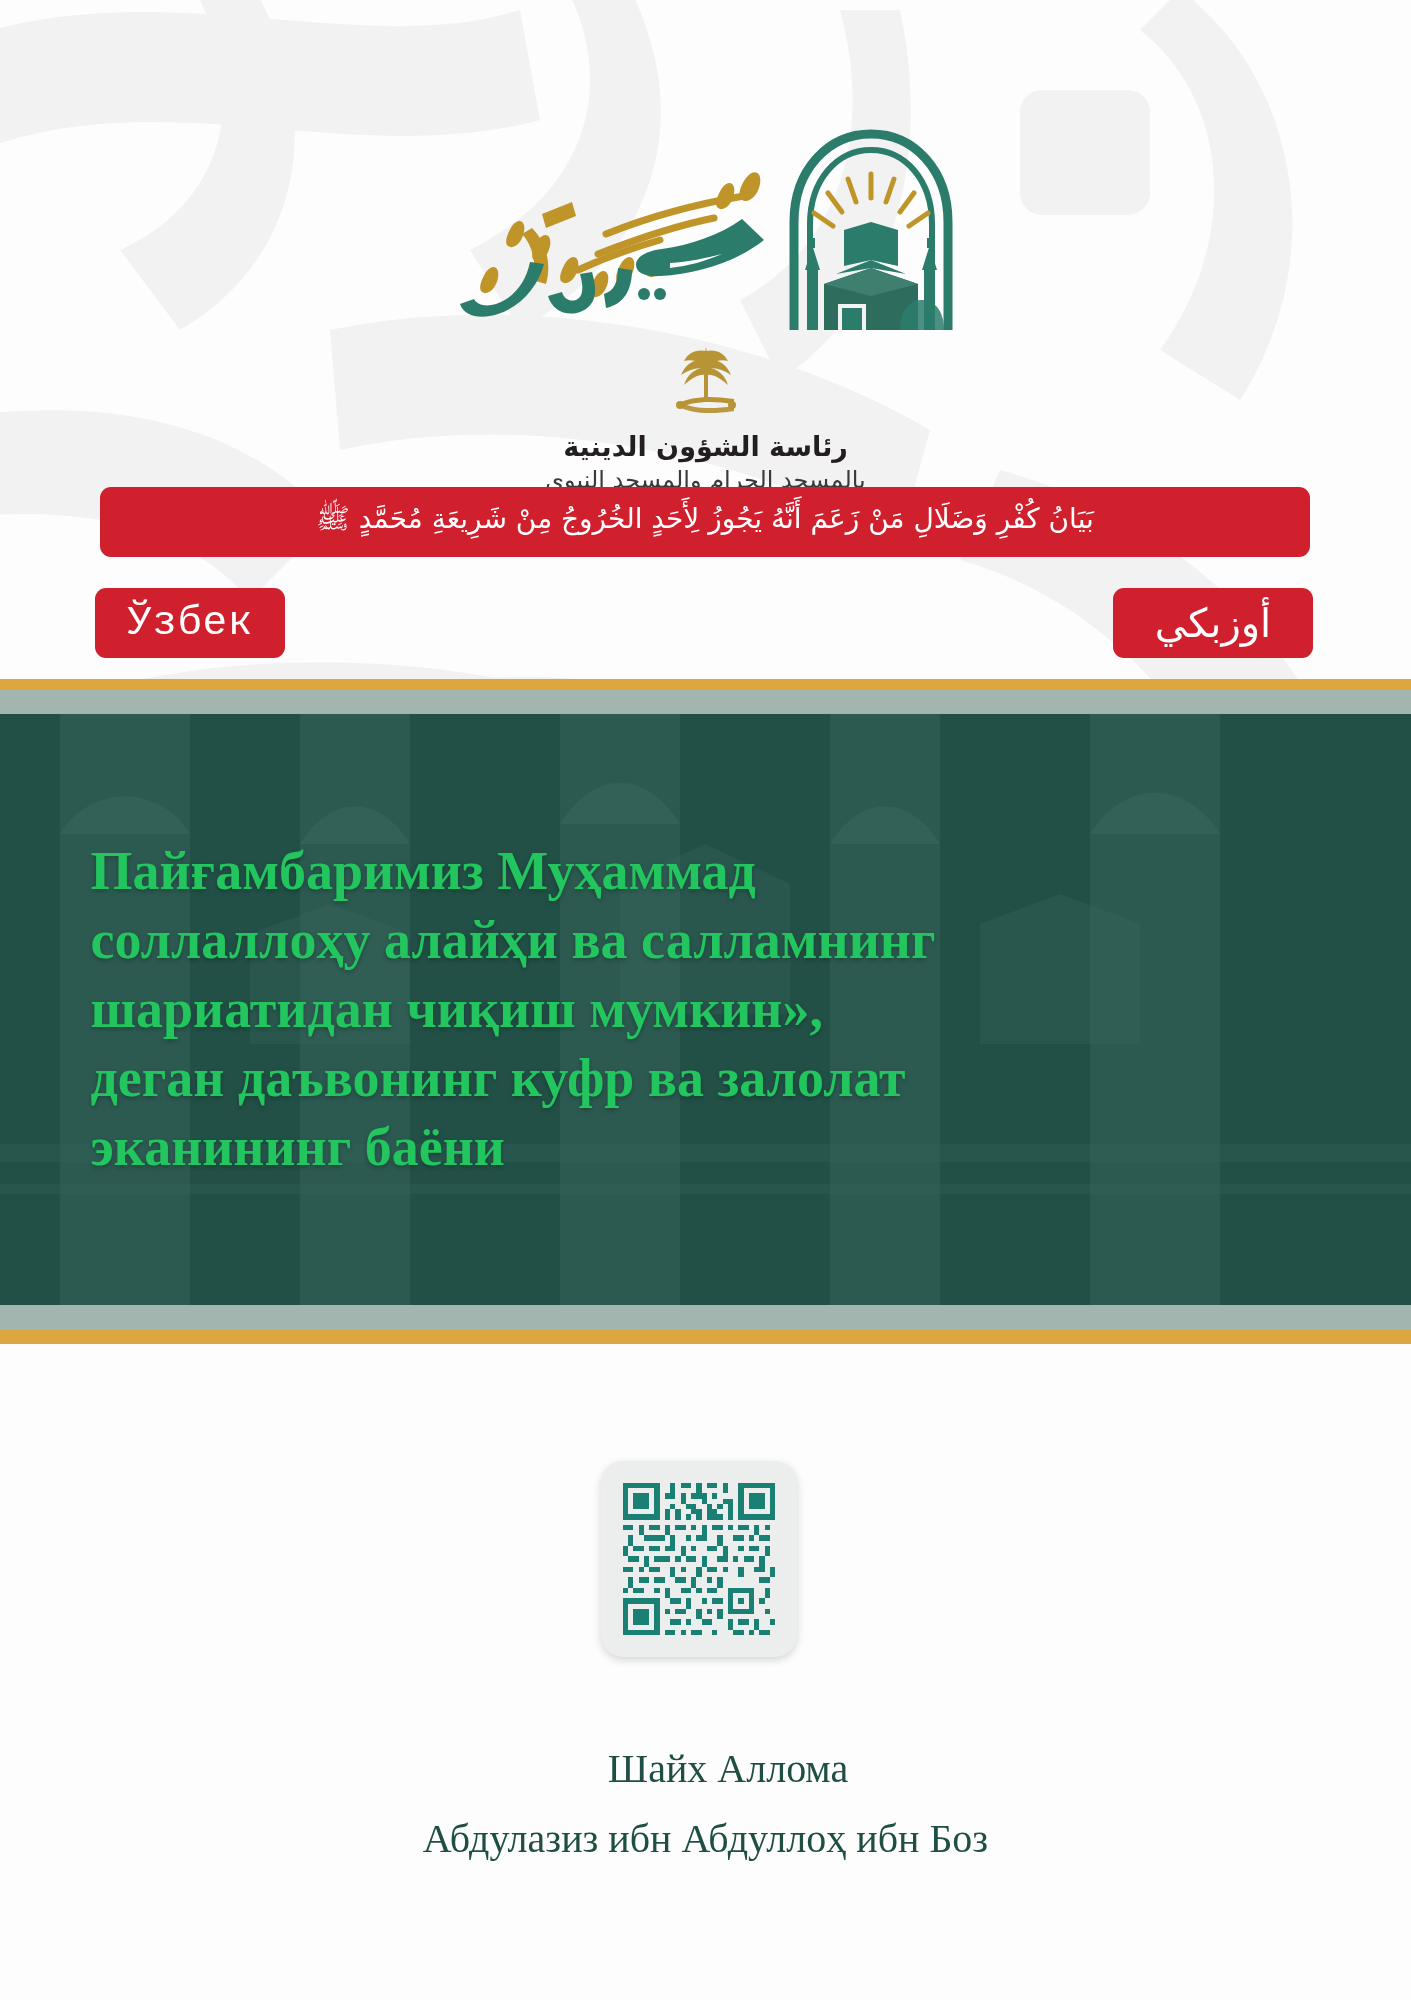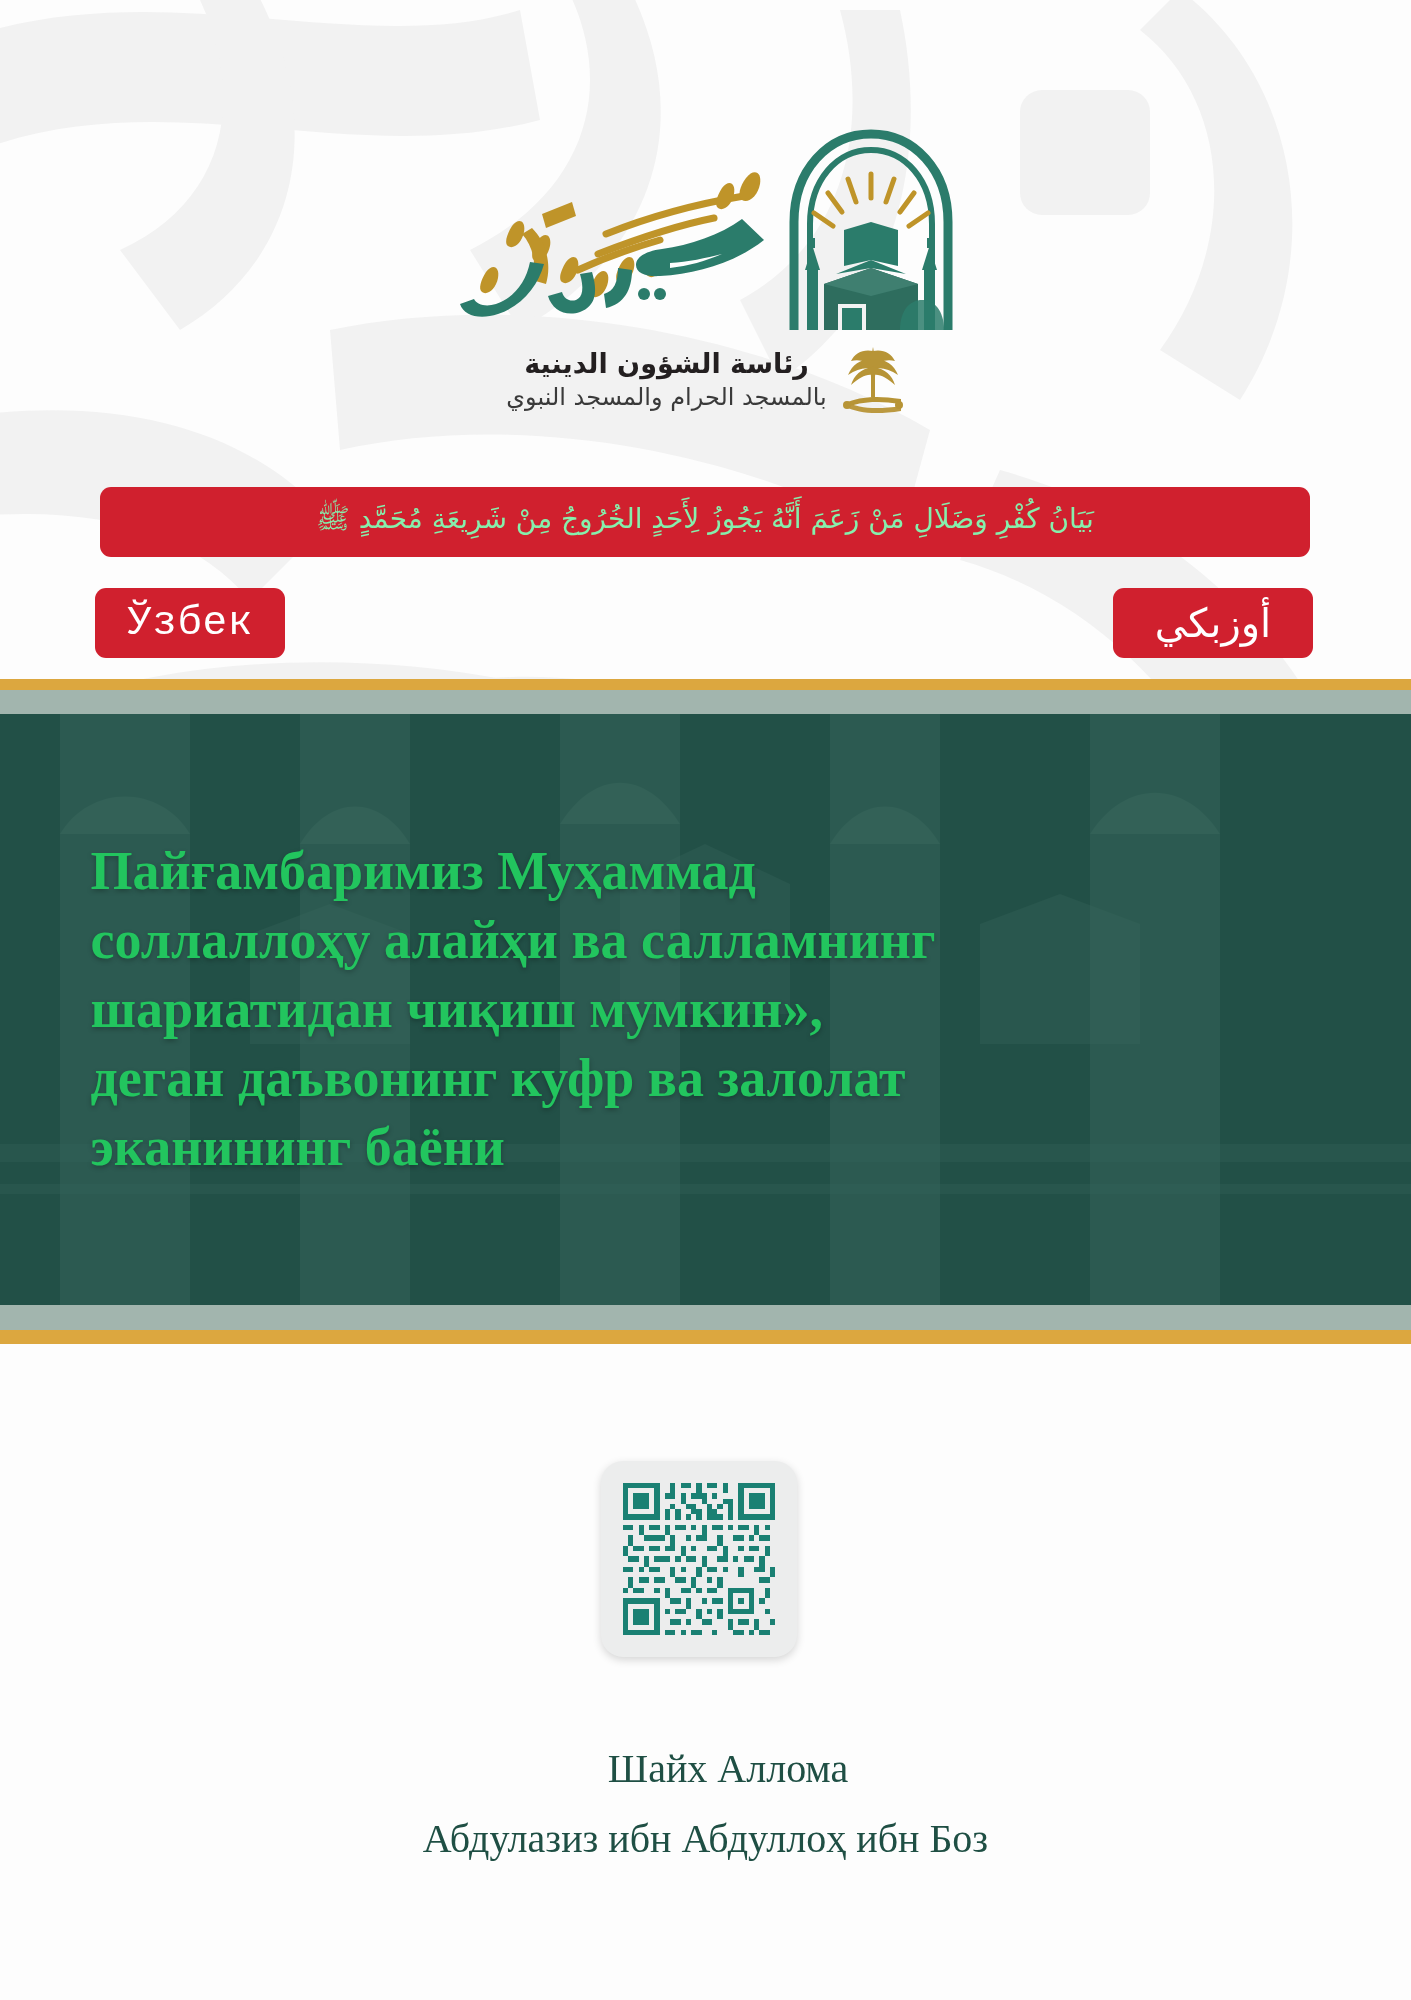--- a/index.html
+++ b/index.html
@@ -36,20 +36,21 @@
   .logo-calligraphy {
     position:absolute; left:0; top:26px; width:330px; height:180px;
   }
   .logo-emblem {
     position:absolute; right:0; top:0; width:190px; height:215px;
   }
   .logo-sub {
     margin-top:10px;
     display:flex; align-items:center; justify-content:flex-end; gap:14px;
     direction:rtl;
+    flex-direction:column;
   }
   .saudi-emblem { width:64px; height:74px; flex:0 0 auto; }
   .logo-sub-text {
     display:flex; flex-direction:column; align-items:center;
     line-height:1.18;
   }
   .logo-sub-line1 {
     font-family:"DejaVu Sans", sans-serif;
     font-size:27px; font-weight:bold; color:#231f20;
     direction:rtl; letter-spacing:1px;
@@ -62,21 +63,21 @@
 
   
   .red-bar {
     position:absolute; left:100px; top:487px;
     width:1210px; height:70px;
     background:#d0202e; border-radius:11px;
     display:flex; align-items:center; justify-content:center;
   }
   .red-bar-text {
     font-family:"DejaVu Sans", sans-serif;
-    font-size:28px; color:#86efac; direction:rtl;
+    font-size:28px; color:#ffffff; direction:rtl;
     white-space:nowrap; padding:0 16px;
   }
 
   
   .lang-chip {
     position:absolute; height:70px;
     background:#d0202e; border-radius:11px;
     display:flex; align-items:center; justify-content:center;
     color:#ffffff;
   }

